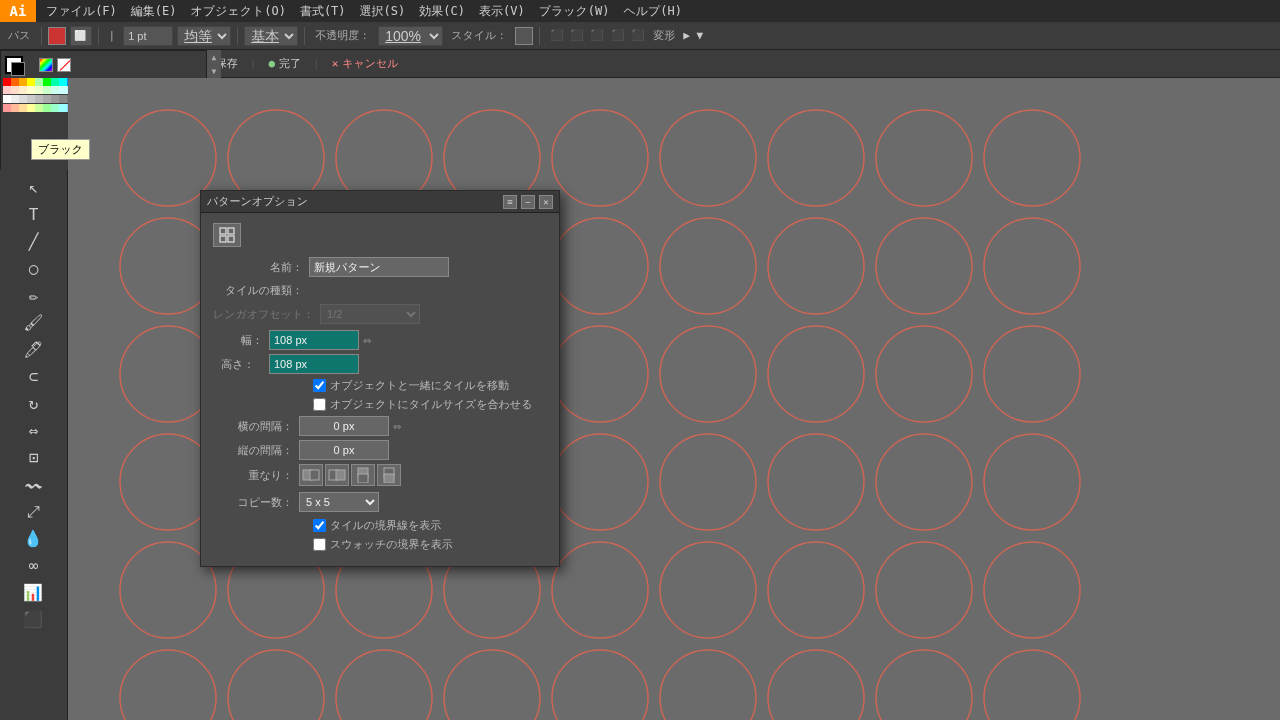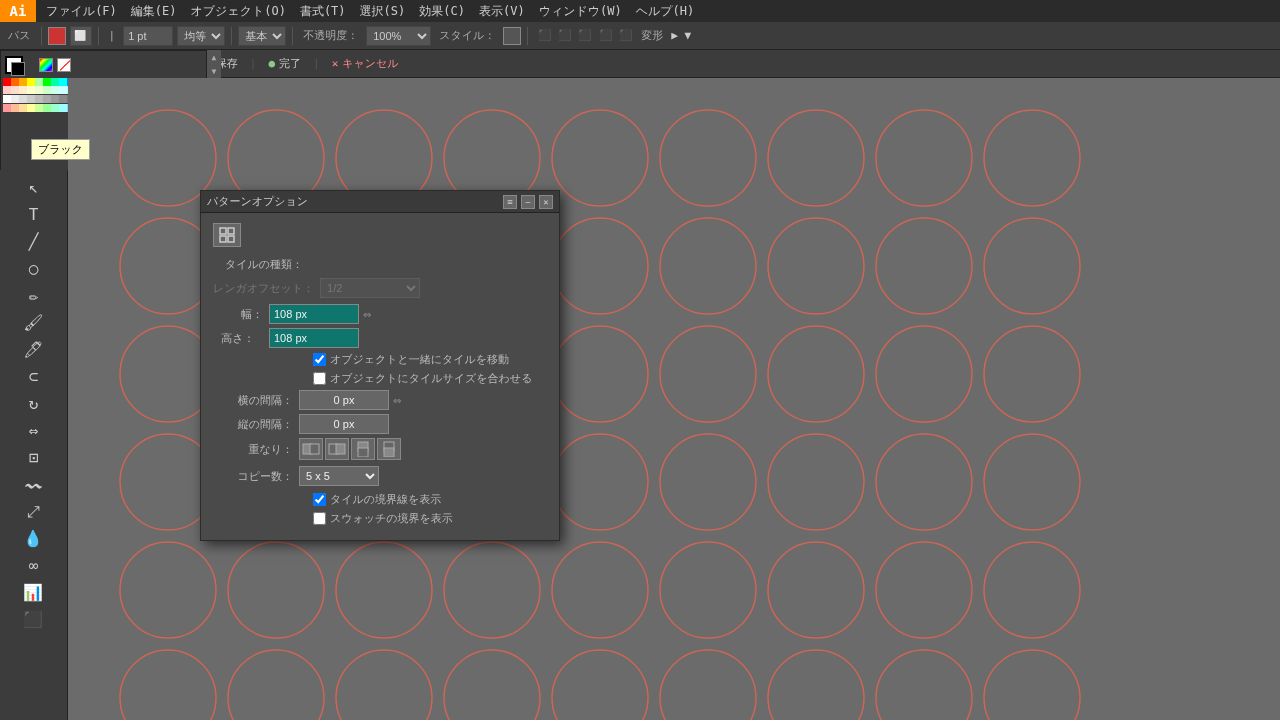--- a/index.html
+++ b/index.html
@@ -19,21 +19,21 @@
     #menubar .menu-item { padding: 2px 6px; color: #ccc; cursor: pointer; }
 
     
     #toolbar {
       width: 100%; height: 28px; background: #3c3c3c; display: flex; align-items: center;
       border-bottom: 1px solid #222; padding: 0 4px; gap: 4px; color: #ccc; font-size: 11px;
     }
     .toolbar-label { color: #aaa; padding: 0 4px; }
     .toolbar-sep { width: 1px; height: 18px; background: #555; margin: 0 2px; }
     .toolbar-input { background: #555; border: 1px solid #444; color: #ccc; height: 20px; padding: 0 4px; width: 60px; font-size: 11px; }
-    .toolbar-dropdown { background: #555; border: 1px solid #444; color: #ccc; height: 20px; padding: 0 2px; font-size: 11px; }
+    .toolbar-dropdown { background: #555; border: 1px solid #444; color: #ccc; height: 20px; padding: 0 2px; font-size: 14px; text-decoration: underline; }
     .toolbar-color-swatch { width: 18px; height: 18px; background: #000; border: 1px solid #888; }
     .toolbar-icon-btn { width: 22px; height: 20px; background: #555; border: 1px solid #444; color: #ccc; cursor: pointer; display: flex; align-items: center; justify-content: center; font-size: 10px; }
 
     
     #toolbar2 {
       width: 100%; height: 28px; background: #3c3c3c; display: flex; align-items: center;
       border-bottom: 1px solid #222; padding: 0 8px; gap: 8px; color: #ccc; font-size: 11px;
     }
     .toolbar2-zoom { color: #ccc; }
     .toolbar2-action { display: flex; align-items: center; gap: 4px; cursor: pointer; color: #ccc; }
@@ -137,21 +137,21 @@
 <div id="menubar">
   <div class="ai-logo">Ai</div>
   <div class="menu-items">
     <span class="menu-item">ファイル(F)</span>
     <span class="menu-item">編集(E)</span>
     <span class="menu-item">オブジェクト(O)</span>
     <span class="menu-item">書式(T)</span>
     <span class="menu-item">選択(S)</span>
     <span class="menu-item">効果(C)</span>
     <span class="menu-item">表示(V)</span>
-    <span class="menu-item">ウィンドウ(W)</span>
+    <span class="menu-item">ブラック(W)</span>
     <span class="menu-item">ヘルプ(H)</span>
   </div>
 </div>
 
 <div id="toolbar">
   <span class="toolbar-label">パス</span>
   <div class="toolbar-sep"></div>
   <div class="toolbar-color-swatch" style="background:#cc3333;"></div>
   <div class="toolbar-icon-btn">⬜</div>
   <div class="toolbar-sep"></div>
@@ -437,20 +437,24 @@
       <div class="dialog-tool-btn">
         <svg width="18" height="18" viewBox="0 0 18 18">
             <rect x="2" y="2" width="6" height="6" fill="none" stroke="#ccc" stroke-width="1.5"></rect>
             <rect x="10" y="2" width="6" height="6" fill="none" stroke="#ccc" stroke-width="1.5"></rect>
             <rect x="2" y="10" width="6" height="6" fill="none" stroke="#ccc" stroke-width="1.5"></rect>
             <rect x="10" y="10" width="6" height="6" fill="none" stroke="#ccc" stroke-width="1.5"></rect>
           </svg>
       </div>
     </div>
 
+    <div class="form-row">
+      <span class="form-label">名前：</span>
+      <input class="form-input" value="新規パターン" style="">
+    </div>
 
     <div class="form-row">
       <span class="form-label">タイルの種類：</span>
     </div>
 
     <div class="form-row">
       <span class="form-label" style="color:#777;">レンガオフセット：</span>
       <select class="form-select-disabled" disabled="">
         <option>1/2</option>
       </select>

